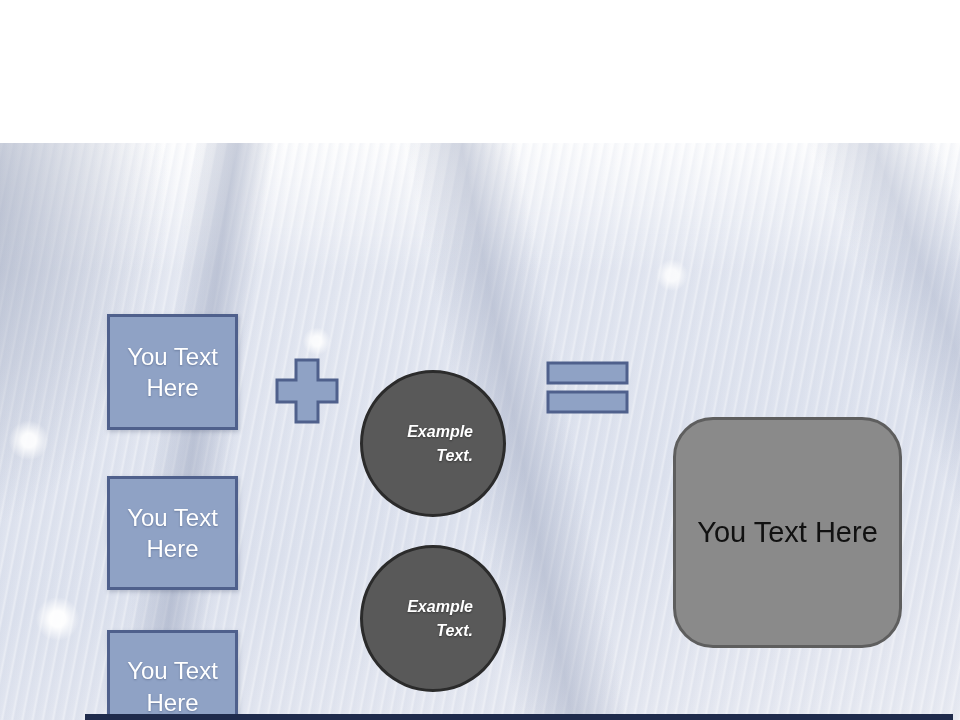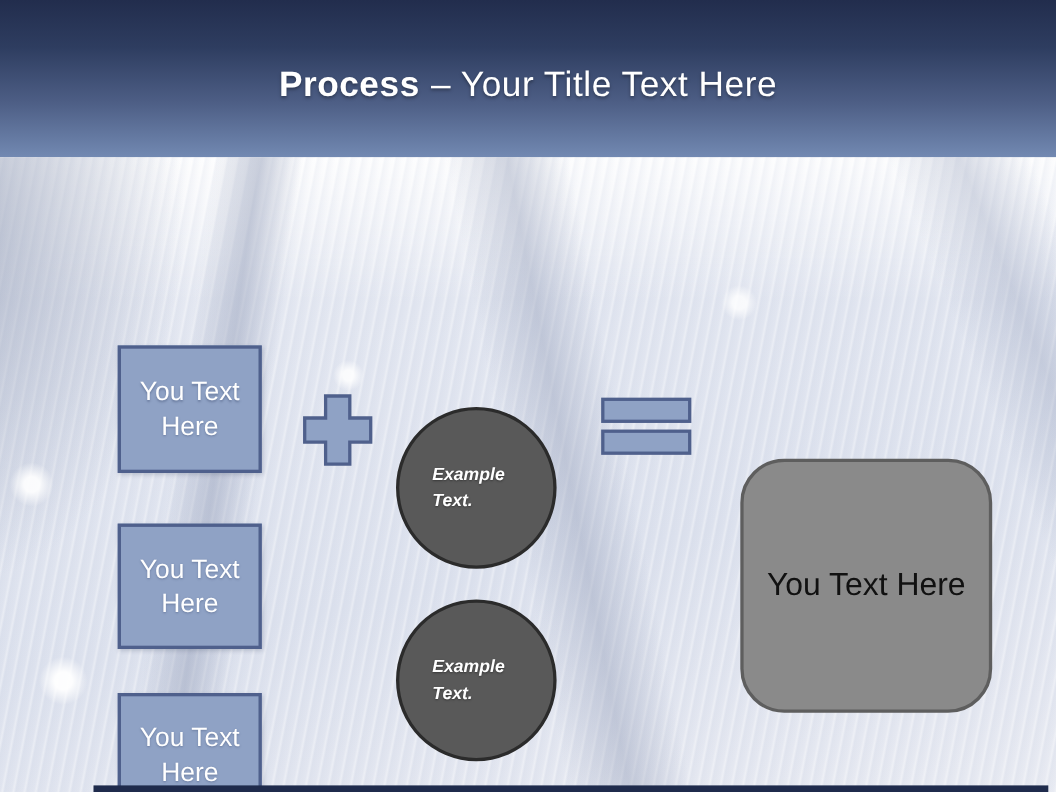--- a/index.html
+++ b/index.html
@@ -87,21 +87,21 @@
   .op-shape{
     fill:var(--accent-blue-fill,#8fa2c5);
     stroke:var(--accent-blue-border,#56679a);
     stroke-width:3;
   }
   .example-circle{
     position:absolute;left:360px;width:146px;height:147px;box-sizing:border-box;
     background:var(--circle-fill,#595959);
     border:3px solid var(--circle-border,#2b2b2b);
     border-radius:50%;
-    display:flex;align-items:center;justify-content:center;text-align:left;
+    display:flex;align-items:center;justify-content:center;text-align:right;
     color:#fff;font-size:16px;font-weight:700;font-style:italic;line-height:1.5;
     text-shadow:0 1px 2px rgba(0,0,0,.4);
   }
   .example-circle span{display:block;width:80px;}
   .circle-1{top:227px;}
   .circle-2{top:402px;}
 
   .result-box{
     position:absolute;left:673px;top:274px;width:229px;height:231px;box-sizing:border-box;
     background:var(--result-fill,#8a8a8a);
@@ -114,23 +114,20 @@
   .footer-bar{
     position:absolute;left:85px;right:7px;bottom:0;height:6px;
     background:var(--footer-bar,#1f2b4c);
   }
 </style>
 </head>
 <body>
 
 <div class="slide">
 
-  <div class="header">
-    <h1 class="title"><span class="t-bold">Process</span><span class="t-reg">– Your Title Text Here</span></h1>
-  </div>
 
   <div class="body">
     <div class="bg-layer bg-base"></div>
     <div class="bg-layer bg-glare-top"></div>
     <div class="bg-layer bg-corduroy"></div>
     <div class="bg-layer bg-left-shadow"></div>
     <div class="bg-layer bg-track-1"></div>
     <div class="bg-layer bg-track-2"></div>
     <div class="bg-layer bg-track-3"></div>
     <div class="bg-layer bg-snow-blobs"></div>

